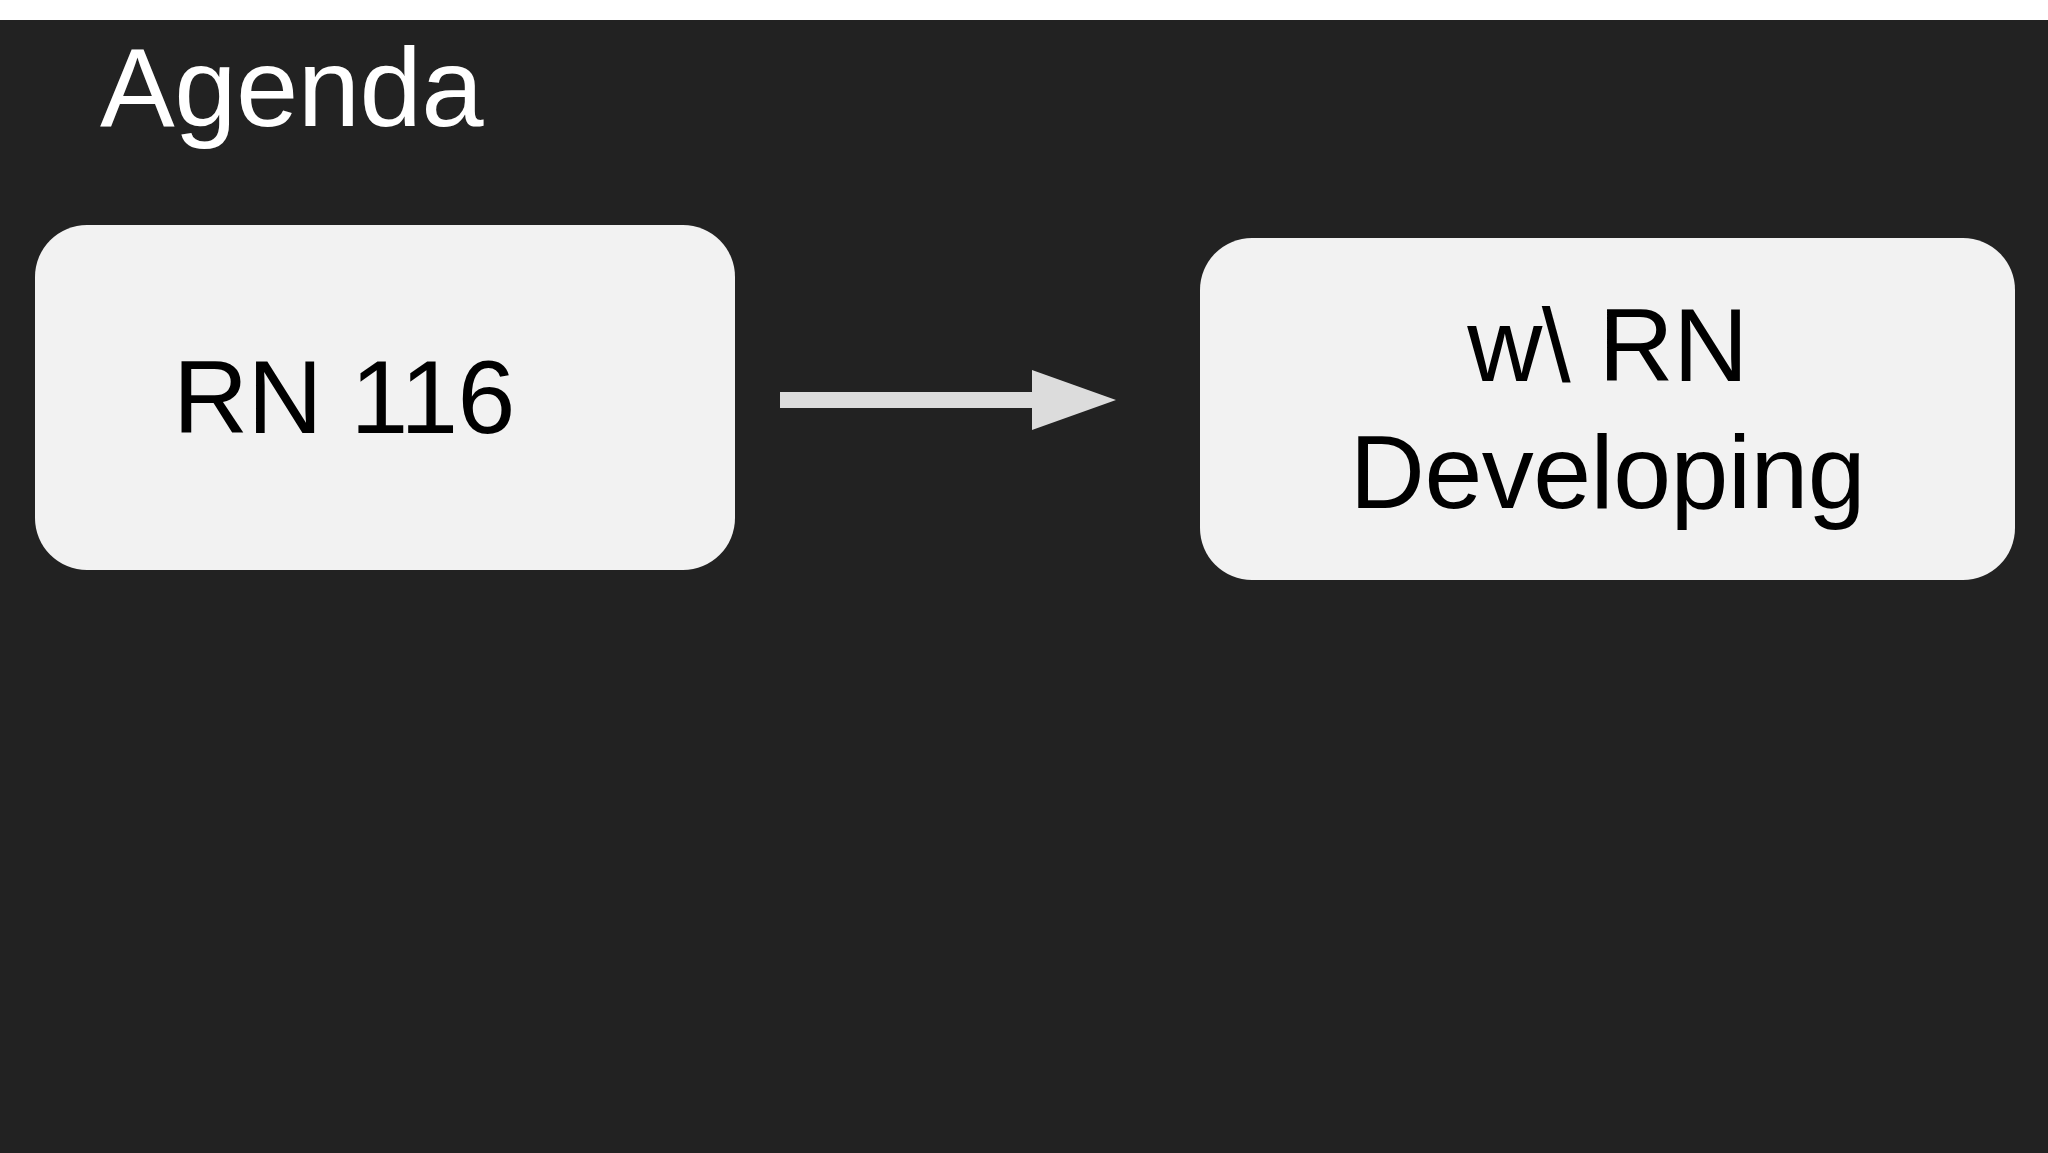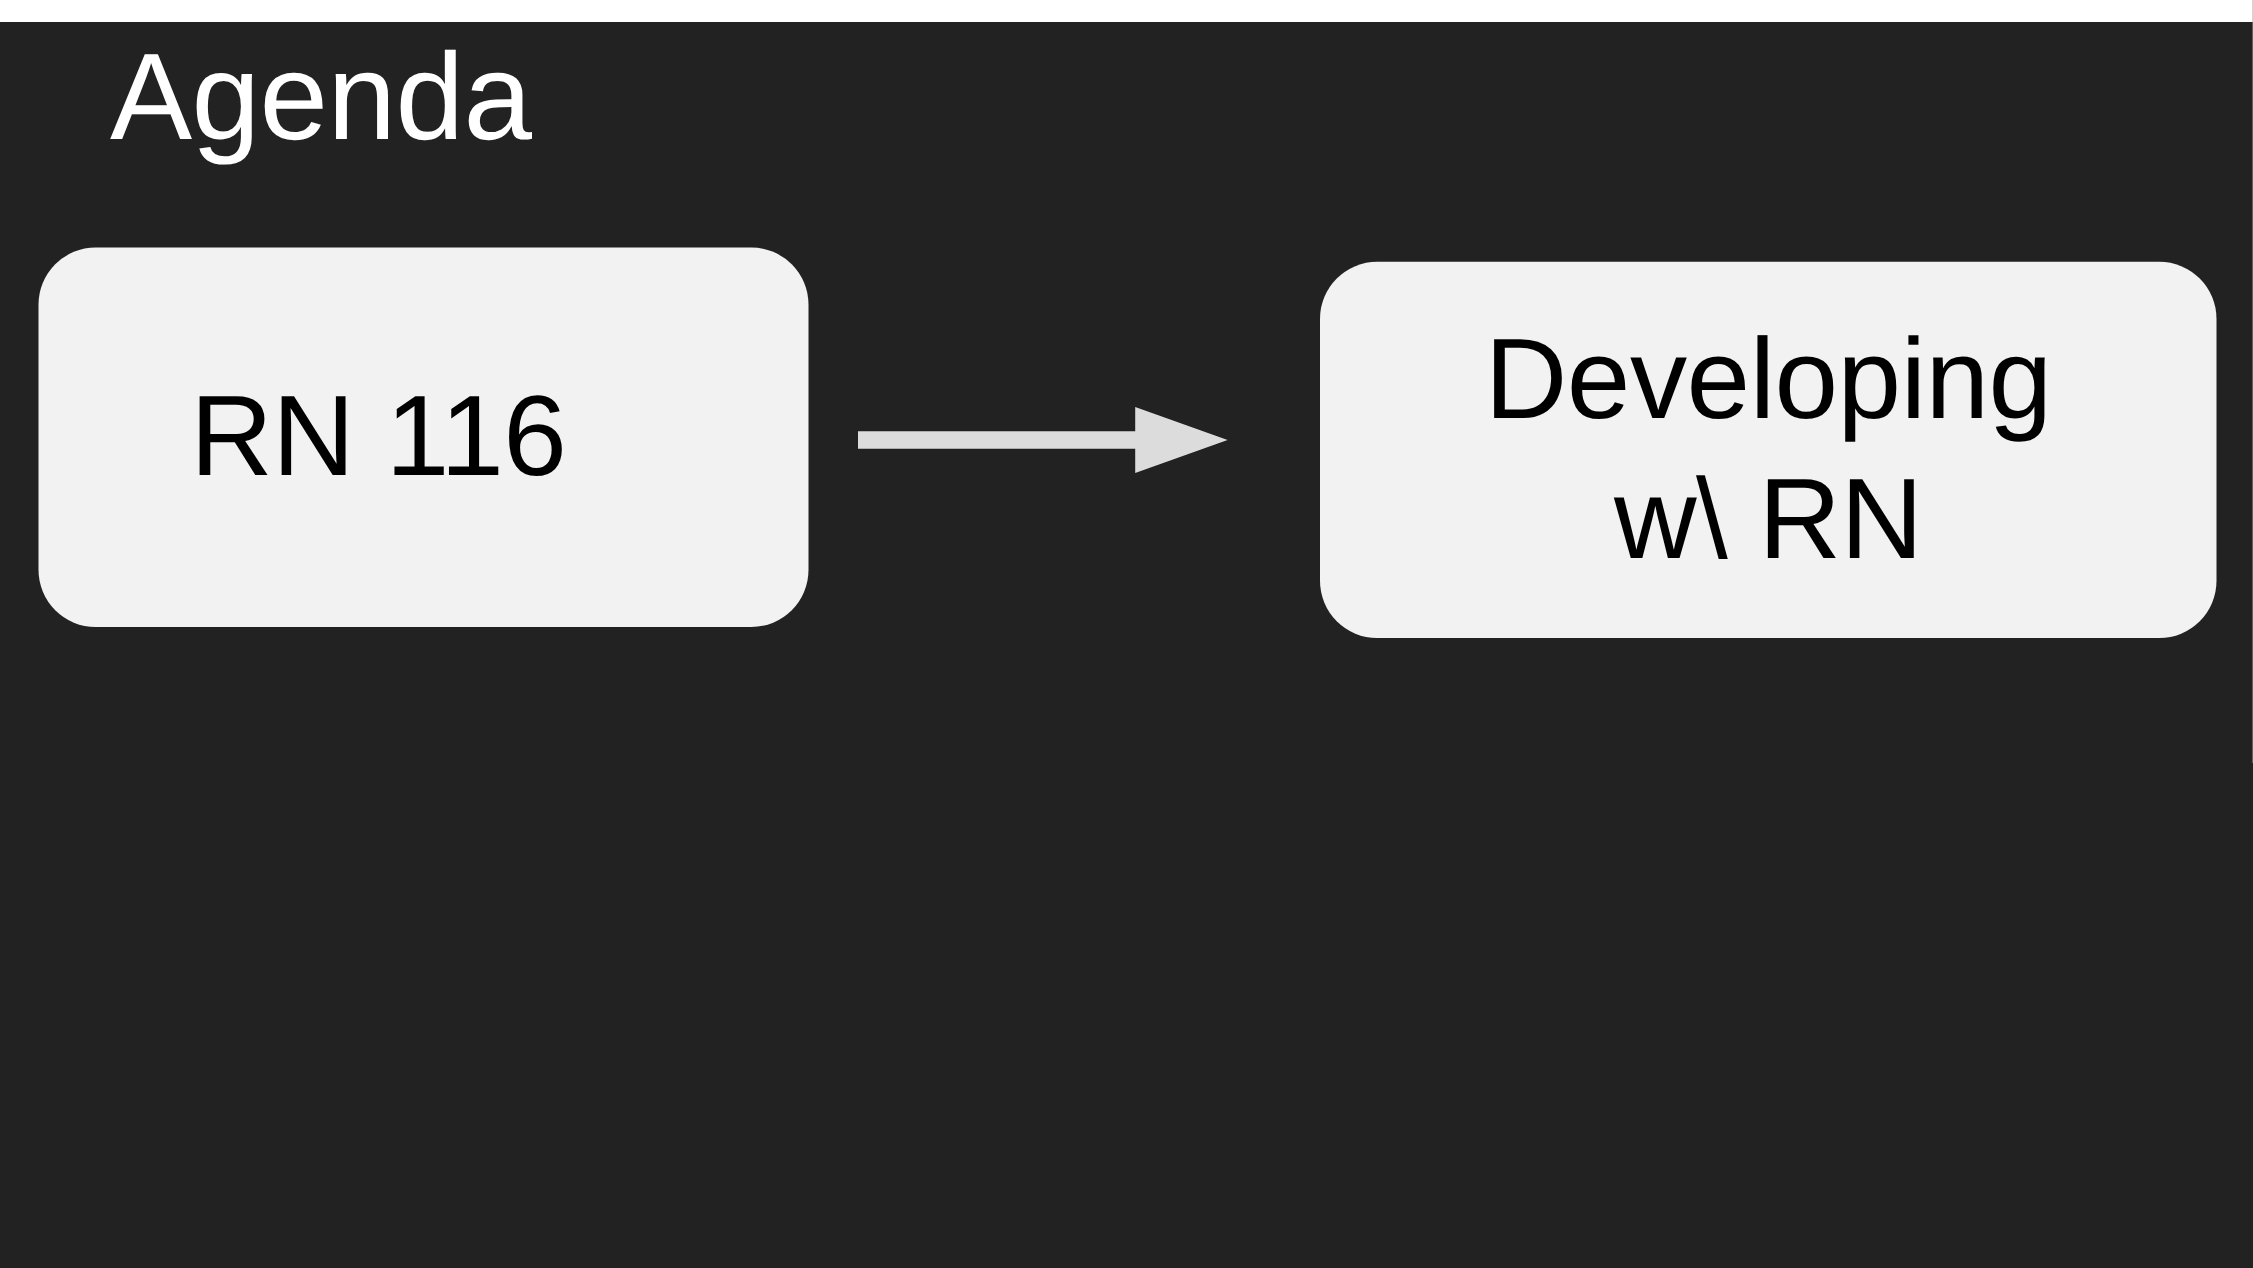--- a/index.html
+++ b/index.html
@@ -95,17 +95,17 @@
     <div class="node-line">RN 116</div>
   </div>
 
   <div id="edge-arrow">
     <svg width="352" height="80" viewBox="0 0 352 80">
       <path d="M 8 32 L 260 32 L 260 10 L 344 40 L 260 70 L 260 48 L 8 48 Z" fill="#dcdcdc"></path>
     </svg>
   </div>
 
   <div class="node" id="node-developing">
+    <div class="node-line">w\ RN</div>
     <div class="node-line">Developing</div>
-    <div class="node-line">w\ RN</div>
   </div>
 
 </div>
 
 </body></html>

